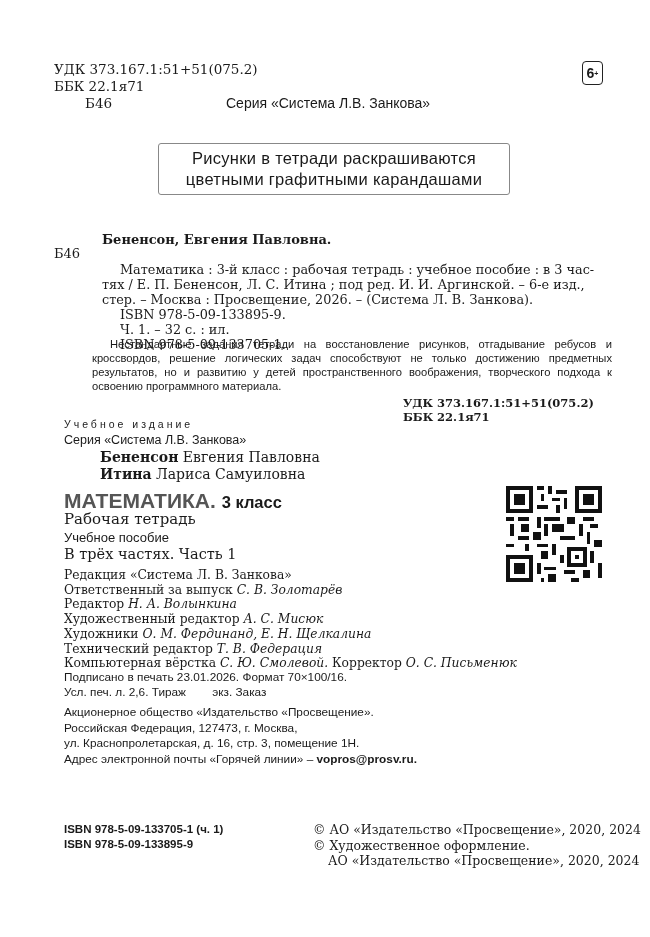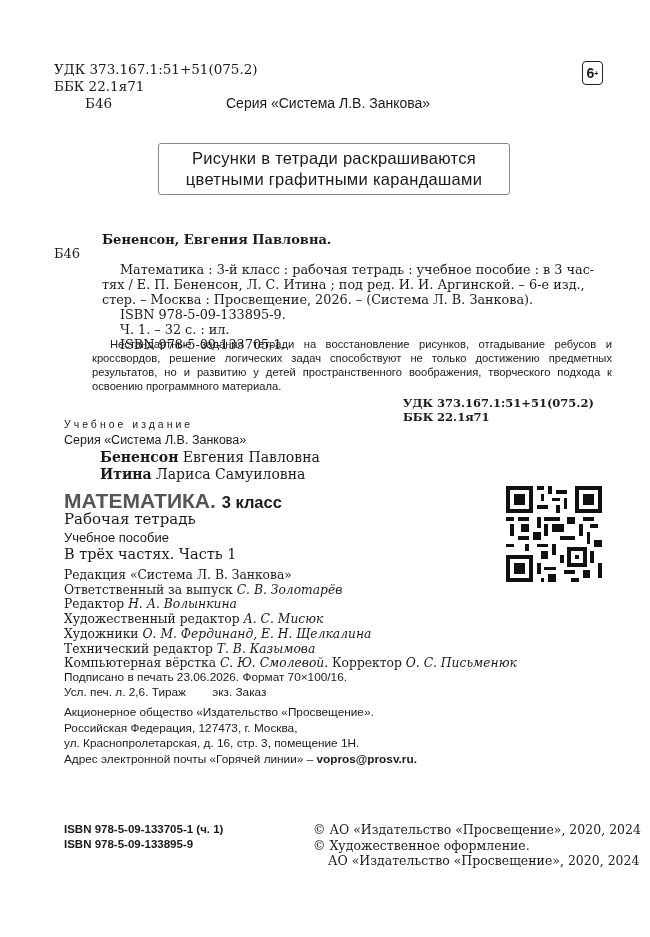--- a/index.html
+++ b/index.html
@@ -107,26 +107,26 @@
 <div class="abs serif subtitle1">Рабочая тетрадь</div>
 <div class="abs sans subtitle2">Учебное пособие</div>
 <div class="abs serif subtitle3">В трёх частях. Часть 1</div>
 
 <div class="abs serif credits">
   <div><span>Редакция «Система Л. В. Занкова»</span></div>
   <div><span>Ответственный за выпуск</span> <i>С. В. Золотарёв</i></div>
   <div><span>Редактор</span> <i>Н. А. Волынкина</i></div>
   <div><span>Художественный редактор</span> <i>А. С. Мисюк</i></div>
   <div><span>Художники</span> <i>О. М. Фердинанд, Е. Н. Щелкалина</i></div>
-  <div><span>Технический редактор</span> <i>Т. В. Казымова</i></div>
+  <div><span>Технический редактор</span> <i>Т. В. Федерация</i></div>
   <div><span>Компьютерная вёрстка</span> <i>С. Ю. Смолевой.</i> <span>Корректор</span> <i>О. С. Письменюк</i></div>
 </div>
 
 <div class="abs sans print">
-  <div>Подписано в печать 23.06.2026. Формат 70×100/16.</div>
+  <div>Подписано в печать 23.01.2026. Формат 70×100/16.</div>
   <div style="white-space:pre">Усл. печ. л. 2,6. Тираж        экз. Заказ</div>
 </div>
 
 <div class="abs sans publisher">
   <div>Акционерное общество «Издательство «Просвещение».</div>
   <div>Российская Федерация, 127473, г. Москва,</div>
   <div>ул. Краснопролетарская, д. 16, стр. 3, помещение 1Н.</div>
   <div><span>Адрес электронной почты «Горячей линии» –</span> <b>vopros@prosv.ru.</b></div>
 </div>
 

